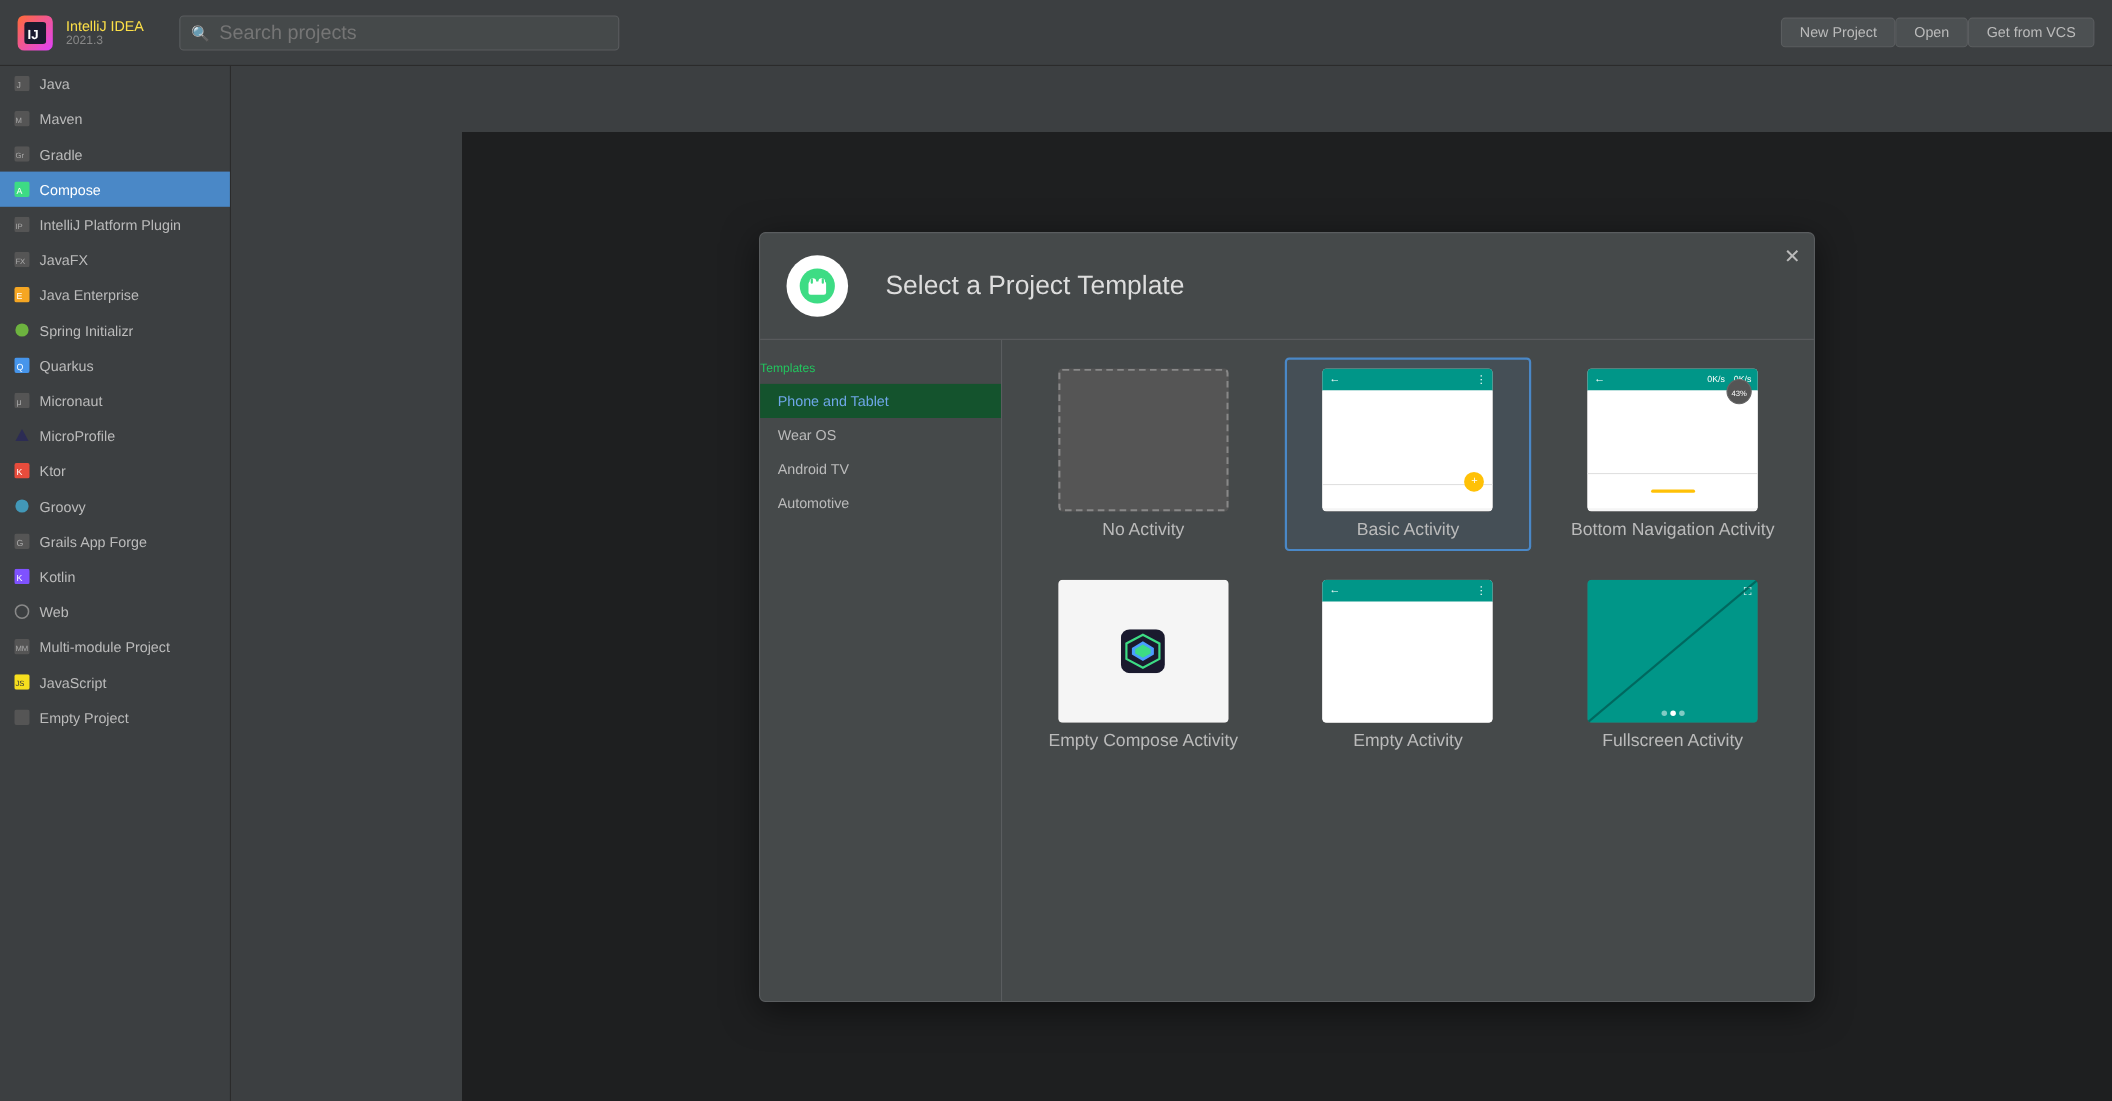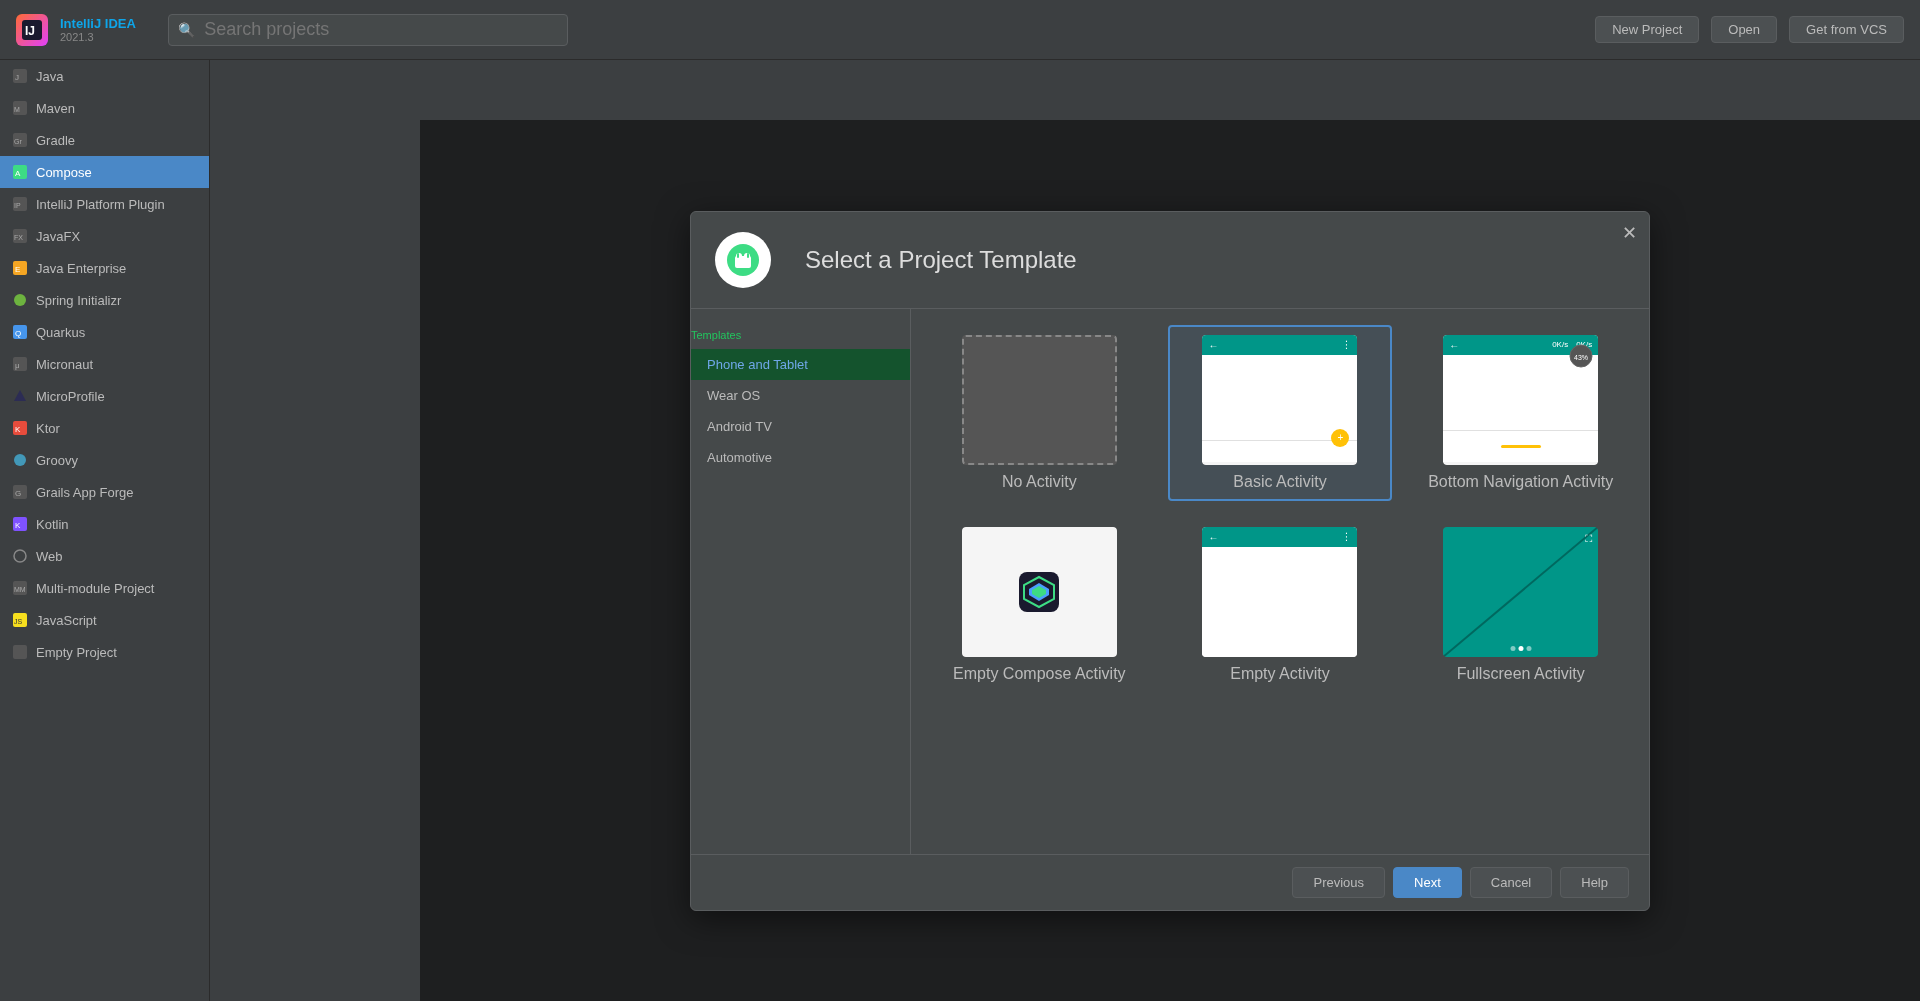--- a/index.html
+++ b/index.html
@@ -2,26 +2,26 @@
 <html><head>
   <meta charset="utf-8">
   <style>
     * { box-sizing: border-box; margin: 0; padding: 0; }
     body { background: #3c3f41; font-family: 'Segoe UI', Arial, sans-serif; color: #bbbbbb; width: 1920px; height: 1001px; overflow: hidden; }
 
     
     #topbar { background: #3c3f41; height: 60px; display: flex; align-items: center; padding: 0 16px; border-bottom: 1px solid #2b2b2b; }
     #app-logo { width: 32px; height: 32px; background: linear-gradient(135deg, #ff6b35, #e040fb); border-radius: 6px; display: flex; align-items: center; justify-content: center; color: white; font-size: 14px; font-weight: bold; margin-right: 12px; }
     #app-info { display: flex; flex-direction: column; margin-right: 32px; }
-    #app-name { color: #0ea5e9; font-size: 13px; font-weight: 700; }
+    #app-name { color: #fde047; font-size: 13px; font-weight: 400; }
     #app-version { color: #888; font-size: 11px; }
     #search-bar { flex: 1; max-width: 400px; background: #45494a; border: 1px solid #5a5d5f; border-radius: 4px; display: flex; align-items: center; padding: 0 10px; height: 32px; }
     #search-bar input { background: transparent; border: none; outline: none; color: #e5e5e5; font-size: 18px; width: 100%; }
     #search-icon { color: #888; margin-right: 8px; font-size: 14px; }
-    #topbar-buttons { margin-left: auto; display: flex; gap: 12px; }
+    #topbar-buttons { margin-left: auto; display: flex; gap: 0; }
     .topbar-btn { background: #4c5052; border: 1px solid #5a5d5f; color: #bbbbbb; padding: 5px 16px; border-radius: 4px; font-size: 13px; cursor: pointer; }
 
     
     #main { display: flex; height: calc(1001px - 60px); }
 
     
     #sidebar { width: 210px; background: #3c3f41; border-right: 1px solid #2b2b2b; overflow-y: auto; }
     .sidebar-item { display: flex; align-items: center; padding: 8px 12px; cursor: pointer; font-size: 13px; color: #bbbbbb; gap: 8px; }
     .sidebar-item.active { background: #4a88c7; color: white; }
     .sidebar-icon { width: 16px; height: 16px; display: inline-flex; align-items: center; justify-content: center; font-size: 12px; }
@@ -416,22 +416,16 @@
                     <div class="fs-dot"></div>
                   </div>
                 </div>
               </div>
               <span class="template-name">Fullscreen Activity</span>
             </div>
 
           </div>
         </div>
 
-        <div id="dialog-footer">
-          <button class="footer-btn btn-default">Previous</button>
-          <button class="footer-btn btn-primary">Next</button>
-          <button class="footer-btn btn-default">Cancel</button>
-          <button class="footer-btn btn-default">Help</button>
-        </div>
       </div>
     </div>
   </div>
 </div>
 
 </body></html>

